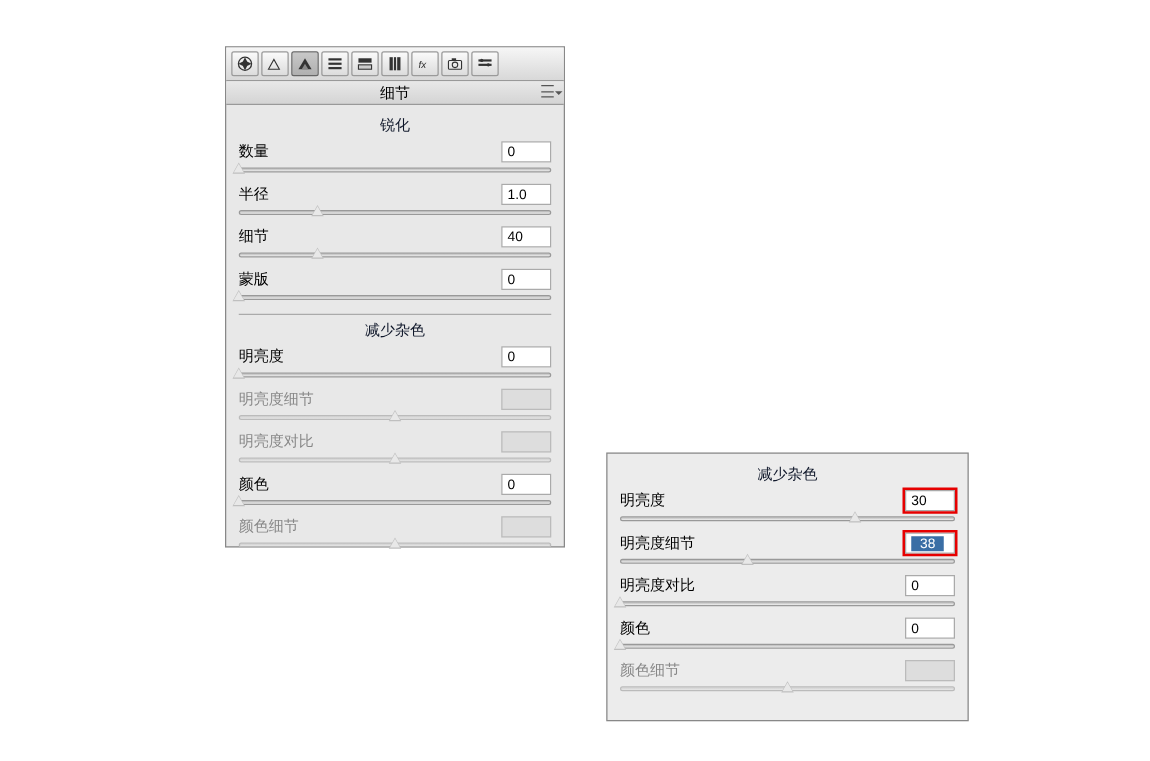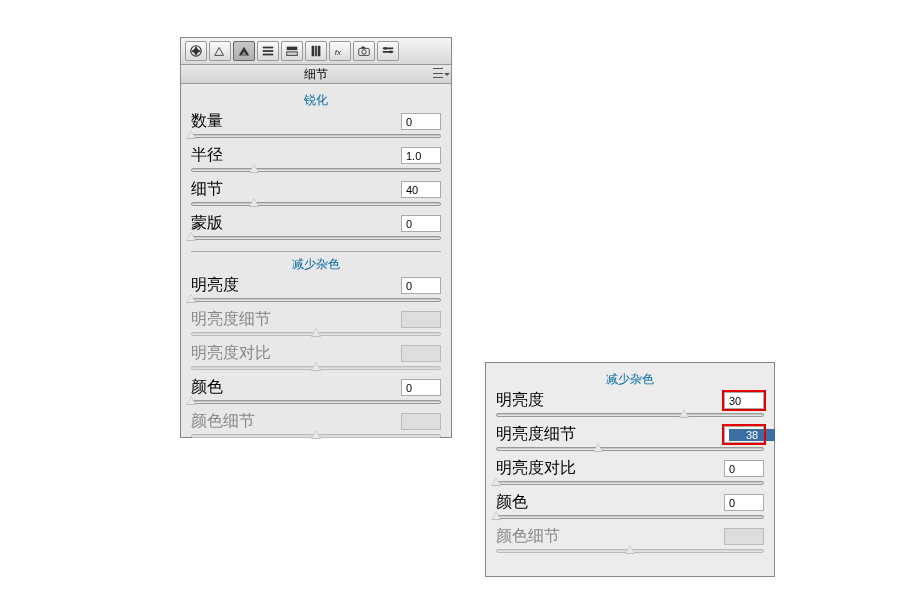--- a/index.html
+++ b/index.html
@@ -92,33 +92,33 @@
     left:11px;
     top:-3px;
   }
   .panel-body {
     padding: 4px 10px 6px 10px;
   }
   .section-title {
     text-align: center;
     font-size: 12px;
     margin: 4px 0 2px 0;
-    color: #0369a1;
+    color: #0f172a;
   }
   .slider-row {
     margin-bottom: 4px;
   }
   .slider-head {
     display: flex;
     justify-content: space-between;
     align-items: center;
     height: 20px;
   }
   .slider-label {
-    font-size: 16px;
+    font-size: 12px;
     color: #000;
   }
   .slider-label.disabled { color: #888; }
   .slider-value {
     width: 40px;
     height: 17px;
     background: #fff;
     border: 1px solid #aaa;
     box-sizing: border-box;
     text-align: left;
@@ -135,21 +135,21 @@
   .slider-value.highlight {
     outline: 2px solid #e60000;
     outline-offset: 0;
   }
   .slider-value.selected {
     background: #fff;
   }
   .slider-value.selected span {
     background: #3a6ea5;
     color: #fff;
-    padding: 0 17px;
+    padding: 0 7px;
   }
   .slider-track {
     position: relative;
     height: 10px;
     margin-top: 0;
   }
   .track-bar {
     position: absolute;
     left: 0; right: 0;
     top: 3px;

